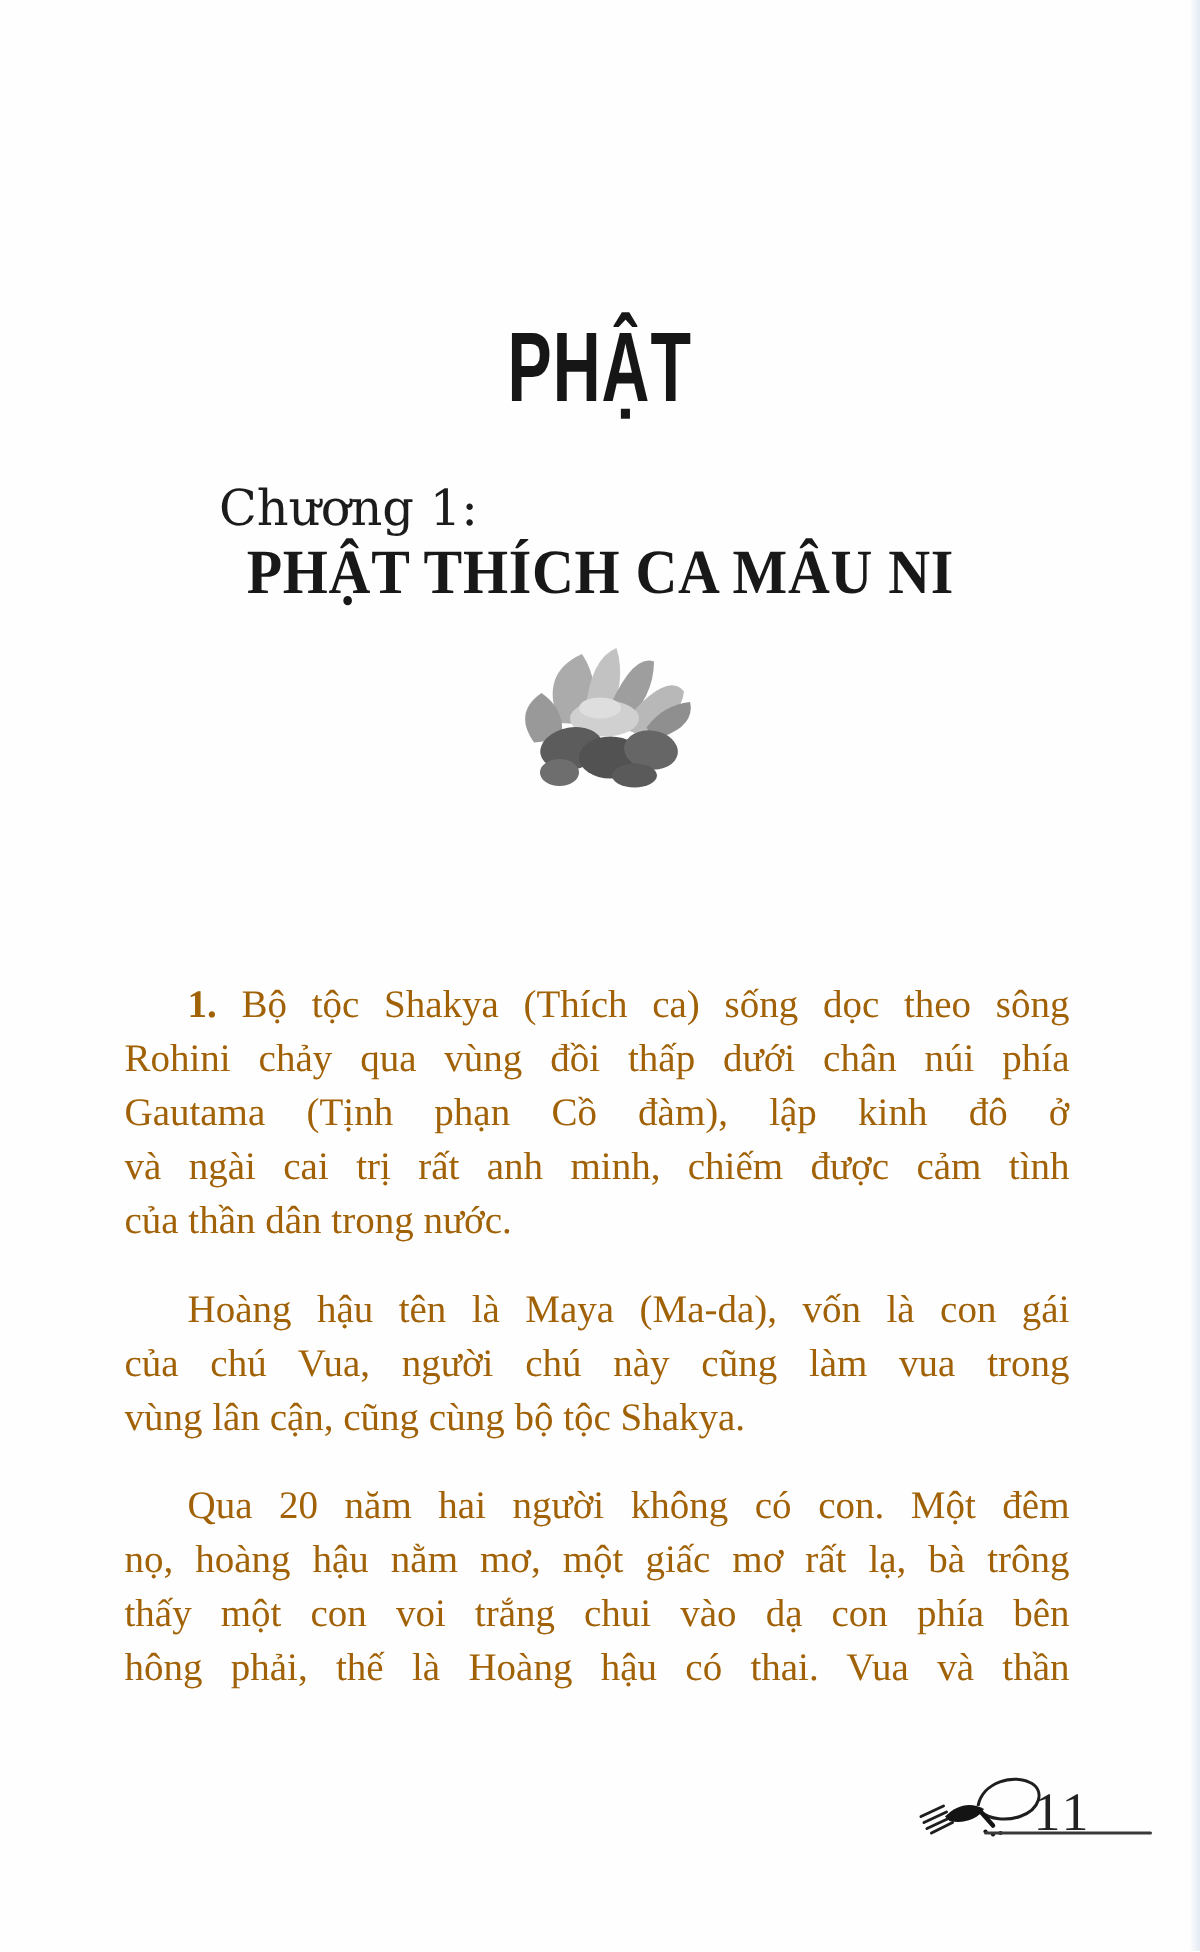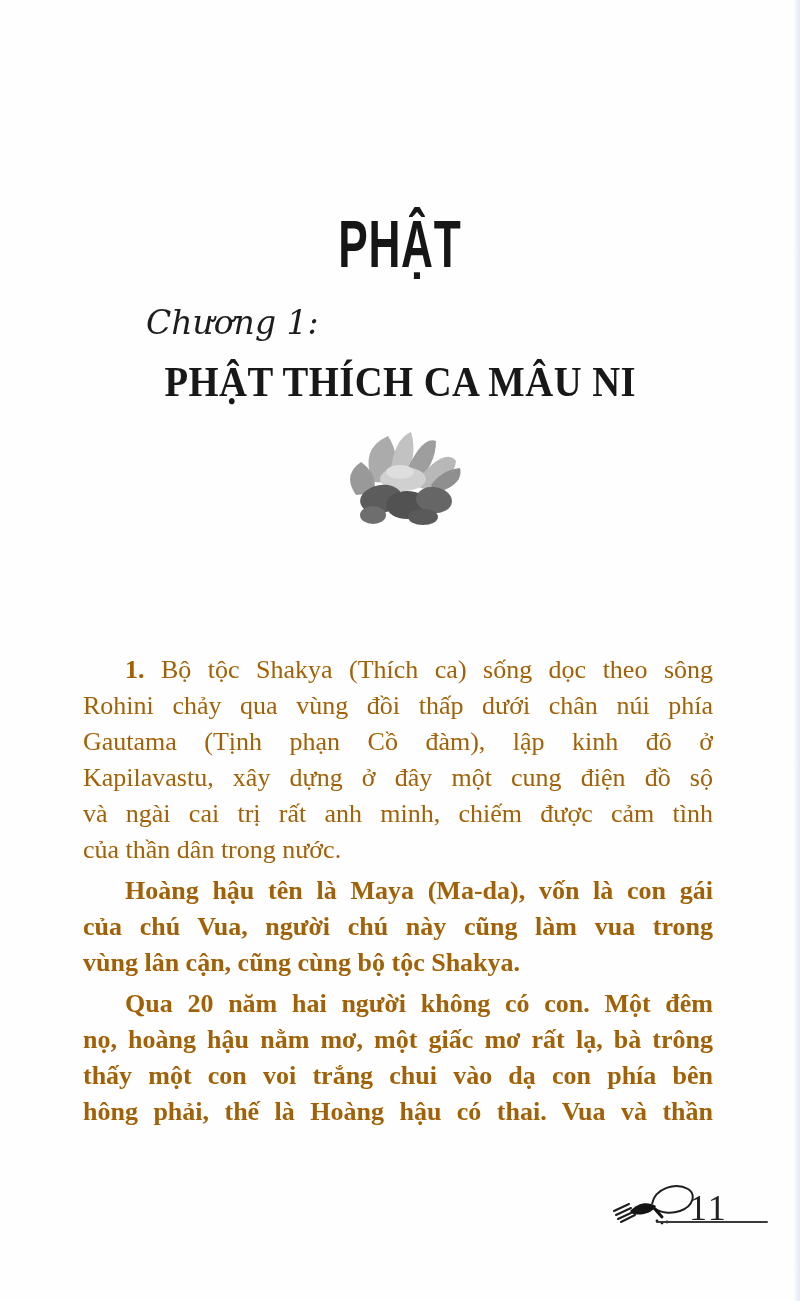--- a/index.html
+++ b/index.html
@@ -16,38 +16,38 @@
   .centered-row{position:absolute;left:0;width:100%;text-align:center;}
   .squish{display:inline-block;transform-origin:50% 50%;}
 
   .book-title{top:204px;}
   .book-title .squish{
     font-family:"Liberation Sans","DejaVu Sans",sans-serif;font-weight:bold;
     font-size:66px;line-height:80px;letter-spacing:1px;transform:scaleX(0.67);
     color:#161616;
   }
   .chapter-label{
-    position:absolute;left:146px;top:302px;
-    font-family:"DejaVu Serif",serif;font-style:italic;
+    position:absolute;left:146px;top:318px;
+    font-family:"DejaVu Serif",serif;
     font-size:33px;line-height:42px;color:#1c1c1c;
   }
   .chapter-title{top:356px;}
   .chapter-title .squish{
     font-weight:bold;font-size:42px;line-height:52px;letter-spacing:.5px;
     transform:scaleX(0.92);color:#181818;
   }
   .lotus{position:absolute;left:343px;top:427px;width:124px;height:100px;filter:blur(.3px);}
   .section-heading{top:566px;}
   .section-heading .squish{
     font-weight:bold;font-size:32px;line-height:40px;letter-spacing:.5px;
     transform:scaleX(0.81);color:#181818;
   }
 
   .body-text{position:absolute;left:83px;top:652px;width:630px;font-size:26px;color:#a16207;}
-  .paragraph + .paragraph{margin-top:5px;font-weight:bold;}
+  .paragraph + .paragraph{margin-top:23px;}
   .bline{
     height:36px;line-height:36px;overflow:hidden;
     text-align:justify;text-align-last:justify;
   }
   .bline.no-just{text-align:right;text-align-last:left;}
   .bline.indent{text-indent:42px;}
   .bline b{font-weight:bold;}
 
   .footer-ornament{position:absolute;left:612px;top:1184px;width:84px;height:42px;}
   .footer-rule{position:absolute;left:656px;top:1221px;width:112px;height:2px;background:#3a3a3a;border-radius:1px;}
@@ -86,21 +86,20 @@
     <ellipse cx="80" cy="90" rx="15" ry="8" fill="#5a5a5a"></ellipse>
     <ellipse cx="57" cy="45" rx="14" ry="7" fill="#dedede"></ellipse>
   </svg>
 
 
   <div class="body-text">
       <div class="paragraph">
         <div class="bline indent"><b>1.</b> Bộ tộc Shakya (Thích ca) sống dọc theo sông</div>
         <div class="bline">Rohini chảy qua vùng đồi thấp dưới chân núi phía</div>
         <div class="bline">Gautama (Tịnh phạn Cồ đàm), lập kinh đô ở</div>
-        <div class="bline">Kapilavastu, xây dựng ở đây một cung điện đồ sộ</div>
         <div class="bline">và ngài cai trị rất anh minh, chiếm được cảm tình</div>
         <div class="bline no-just">của thần dân trong nước.</div>
       </div>
       <div class="paragraph">
         <div class="bline indent">Hoàng hậu tên là Maya (Ma-da), vốn là con gái</div>
         <div class="bline">của chú Vua, người chú này cũng làm vua trong</div>
         <div class="bline no-just">vùng lân cận, cũng cùng bộ tộc Shakya.</div>
       </div>
       <div class="paragraph">
         <div class="bline indent">Qua 20 năm hai người không có con. Một đêm</div>

